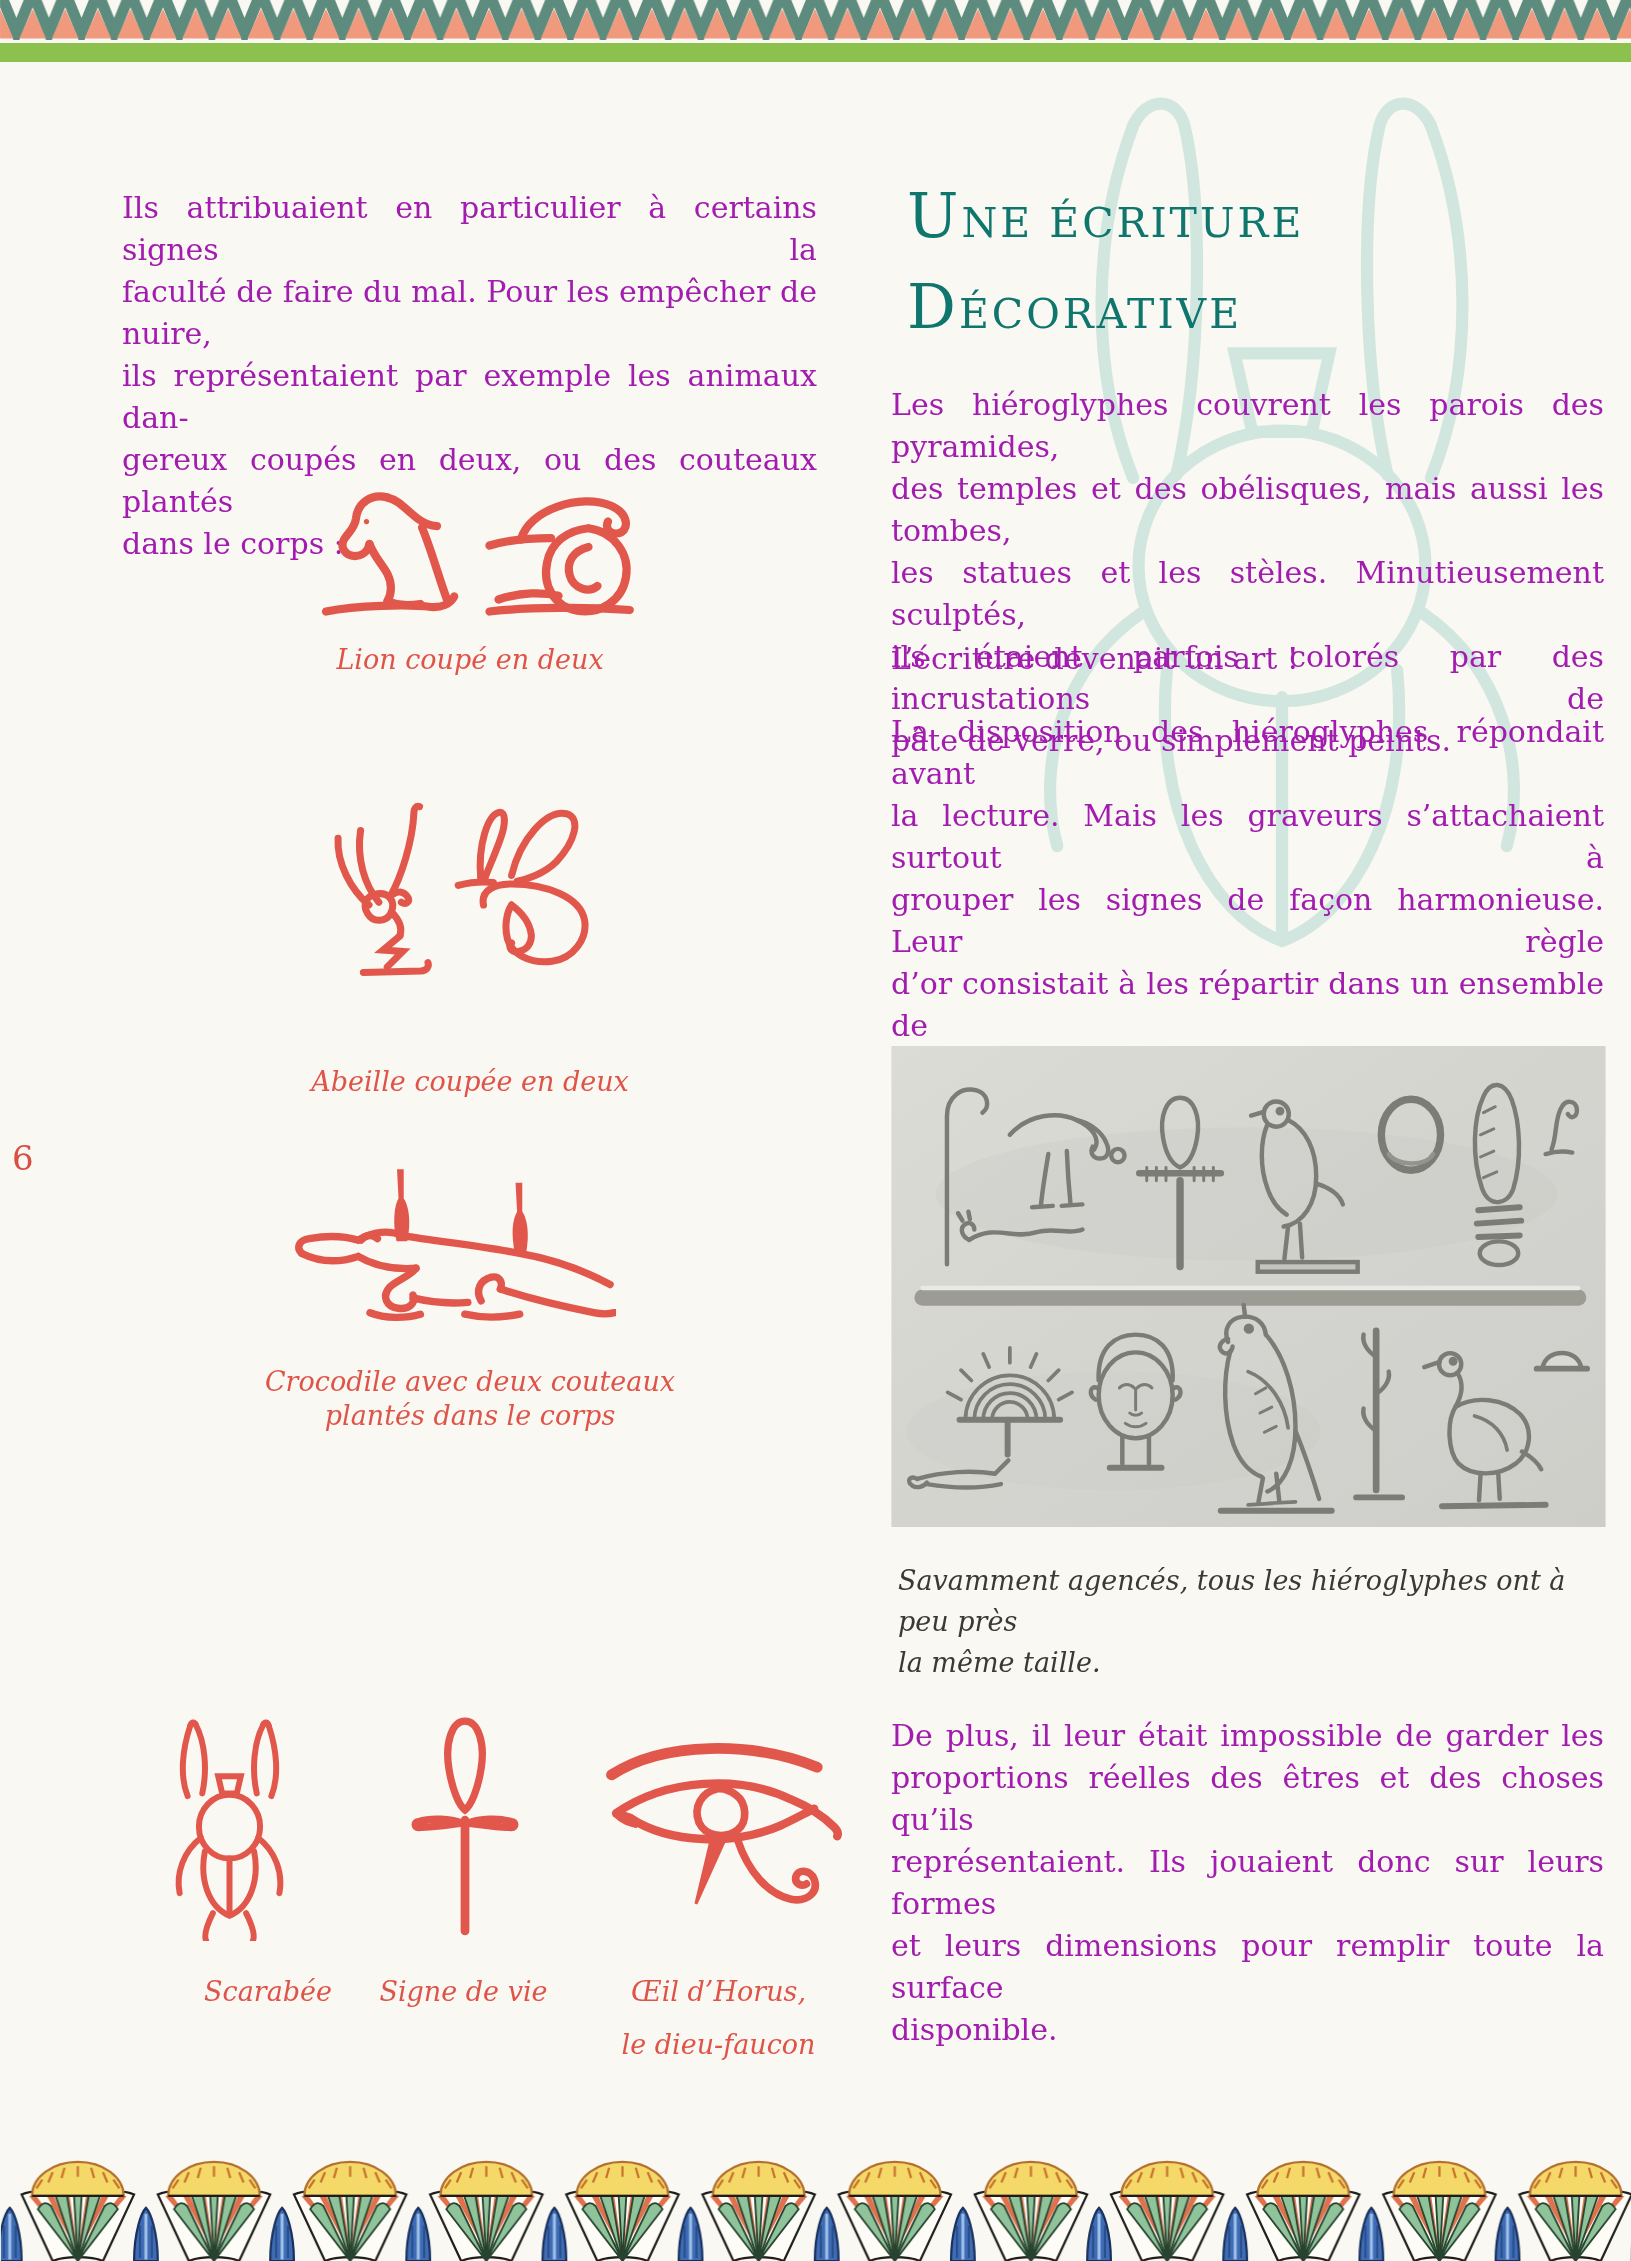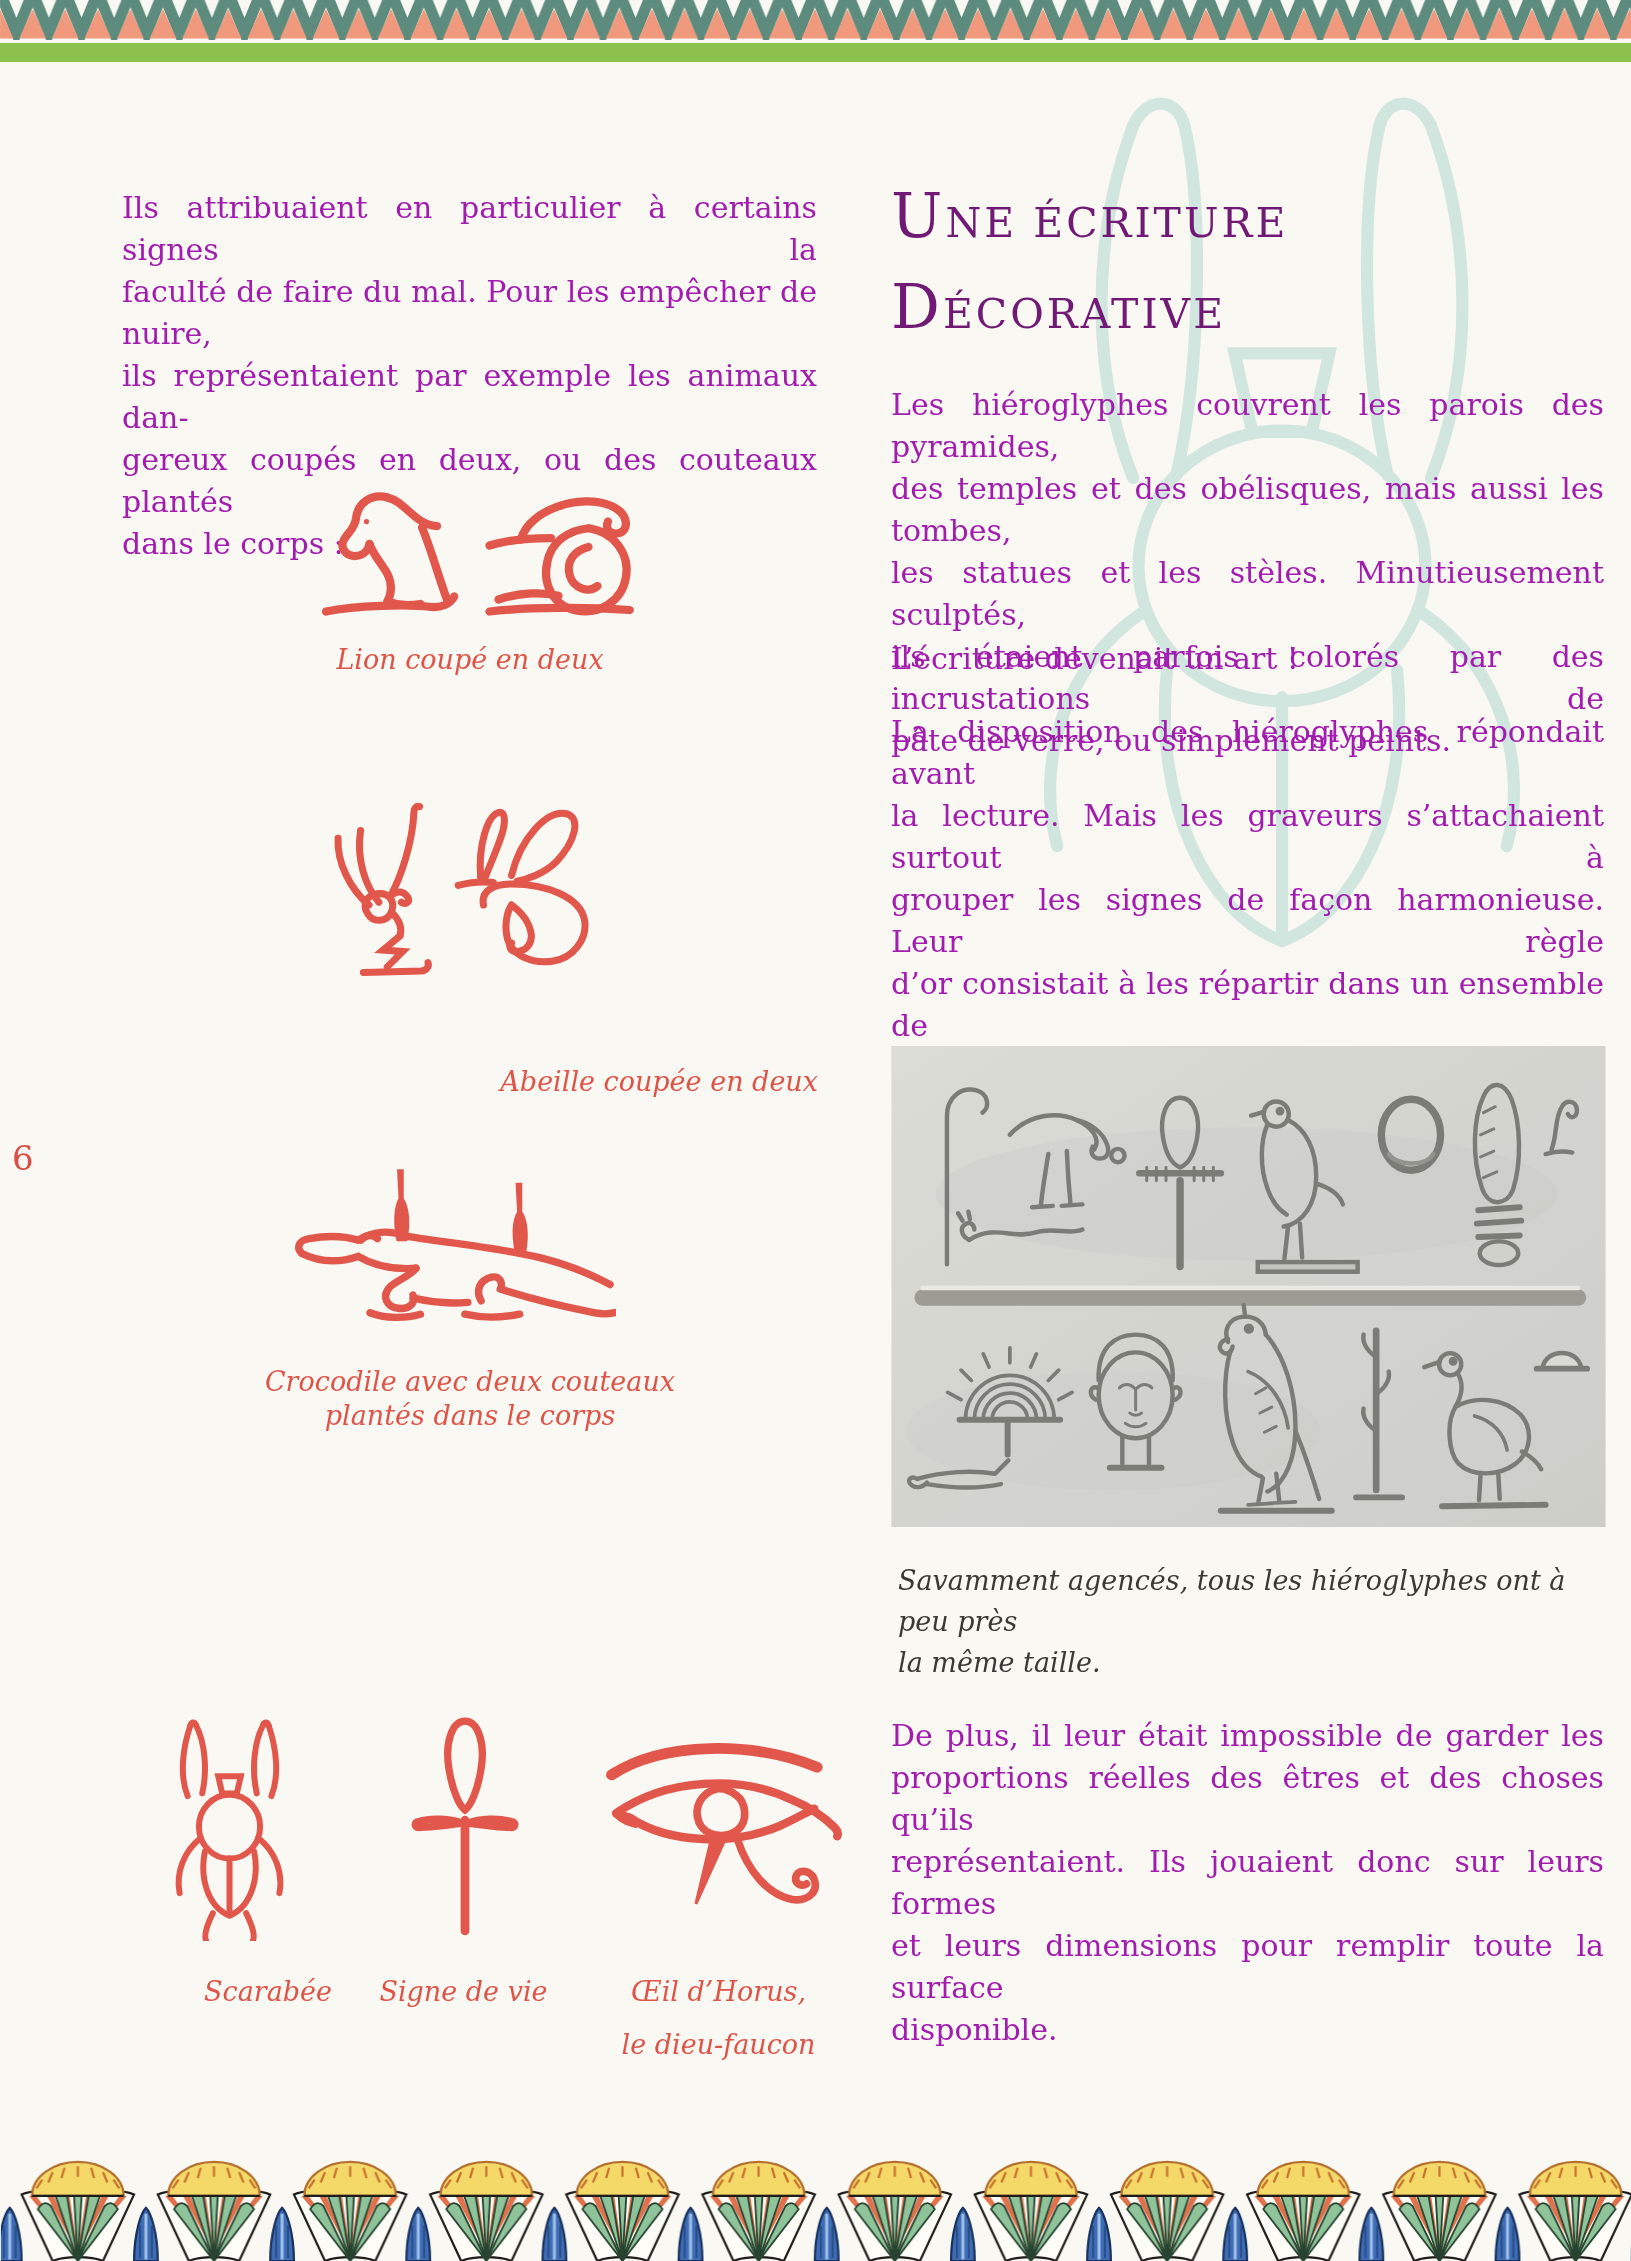--- a/index.html
+++ b/index.html
@@ -9,21 +9,21 @@
     font-family:"DejaVu Serif", serif;color:#33322c;
   }
   .abs{position:absolute;}
   
   .para{position:absolute;font-size:30px;line-height:42px;color:#a21caf;}
   .para .ln{text-align:justify;text-align-last:justify;white-space:normal;}
   .para .ln.last{text-align-last:left;}
   
   .cap{position:absolute;color:#df5449;font-style:italic;font-size:27px;line-height:34px;text-align:center;}
   
-  .hl{position:absolute;color:#701a75;font-size:41px;line-height:1;letter-spacing:3px;font-weight:normal;}
+  .hl{position:absolute;color:#0f766e;font-size:41px;line-height:1;letter-spacing:3px;font-weight:normal;margin-left:16px;}
   .hl::first-letter{font-size:61px;}
   
   .photocap{position:absolute;font-style:italic;font-size:27px;line-height:41px;color:#3a3935;margin-left:7px;}
   .pagenum{position:absolute;color:#d94f45;font-size:34px;}
   .band{position:absolute;left:0;width:1632px;background:#8cc14e;}
   svg{display:block;}
 </style>
 </head>
 <body>
 
@@ -99,21 +99,21 @@
       <path d="M66,246 L148,244 C156,243 160,238 158,232"></path>
     </g>
     <g transform="translate(185,0)">
       <path d="M48,112 C44,64 58,22 74,18 C84,16 84,34 76,56 C66,84 58,100 54,112"></path>
       <path d="M92,108 C104,56 142,14 170,20 C192,26 182,60 156,88 C138,106 112,114 100,116"></path>
       <path d="M16,122 C32,118 50,116 66,118"></path>
       <path d="M52,150 C48,130 66,120 92,120 C140,120 190,138 196,172 C200,198 180,226 150,230 C118,234 92,220 86,198 C82,182 84,162 92,150"></path>
       <path d="M92,150 C108,162 118,176 120,192 C121,204 114,214 102,216 C92,218 86,210 92,204"></path>
     </g>
   </svg>
-  <div class="cap" style="left:122px;top:1065px;width:696px;text-align:right;">Abeille coupée en deux</div>
+  <div class="cap" style="left:122px;top:1065px;width:696px;">Abeille coupée en deux</div>
 
   <svg class="abs" style="left:290px;top:1160px;" width="326" height="178" viewBox="0 0 440 240" fill="none" stroke="#e2574c" stroke-width="10" stroke-linecap="round">
     <path d="M146,14 L152,14 L152,52 C159,62 162,84 157,108 L145,108 C140,84 142,62 148,52 Z" fill="#e2574c" stroke-width="3"></path>
     <path d="M306,32 L312,32 L312,70 C319,80 322,100 317,126 L305,126 C300,100 302,80 308,70 Z" fill="#e2574c" stroke-width="3"></path>
     <path d="M16,126 C8,118 12,108 26,106 C48,102 72,102 92,108 C112,96 134,94 152,102 C200,110 260,116 310,126 C355,134 395,148 432,168"></path>
     <path d="M16,126 C36,136 62,140 92,130 C112,142 140,148 170,146"></path>
     <path d="M96,108 C102,100 112,100 118,106"></path>
     <path d="M170,146 C160,158 144,162 134,172 C124,184 130,198 146,200 C160,202 170,194 166,182"></path>
     <path d="M166,186 C190,192 216,194 240,192"></path>
     <path d="M258,190 C250,176 256,162 272,158 C282,156 288,164 284,174"></path>

